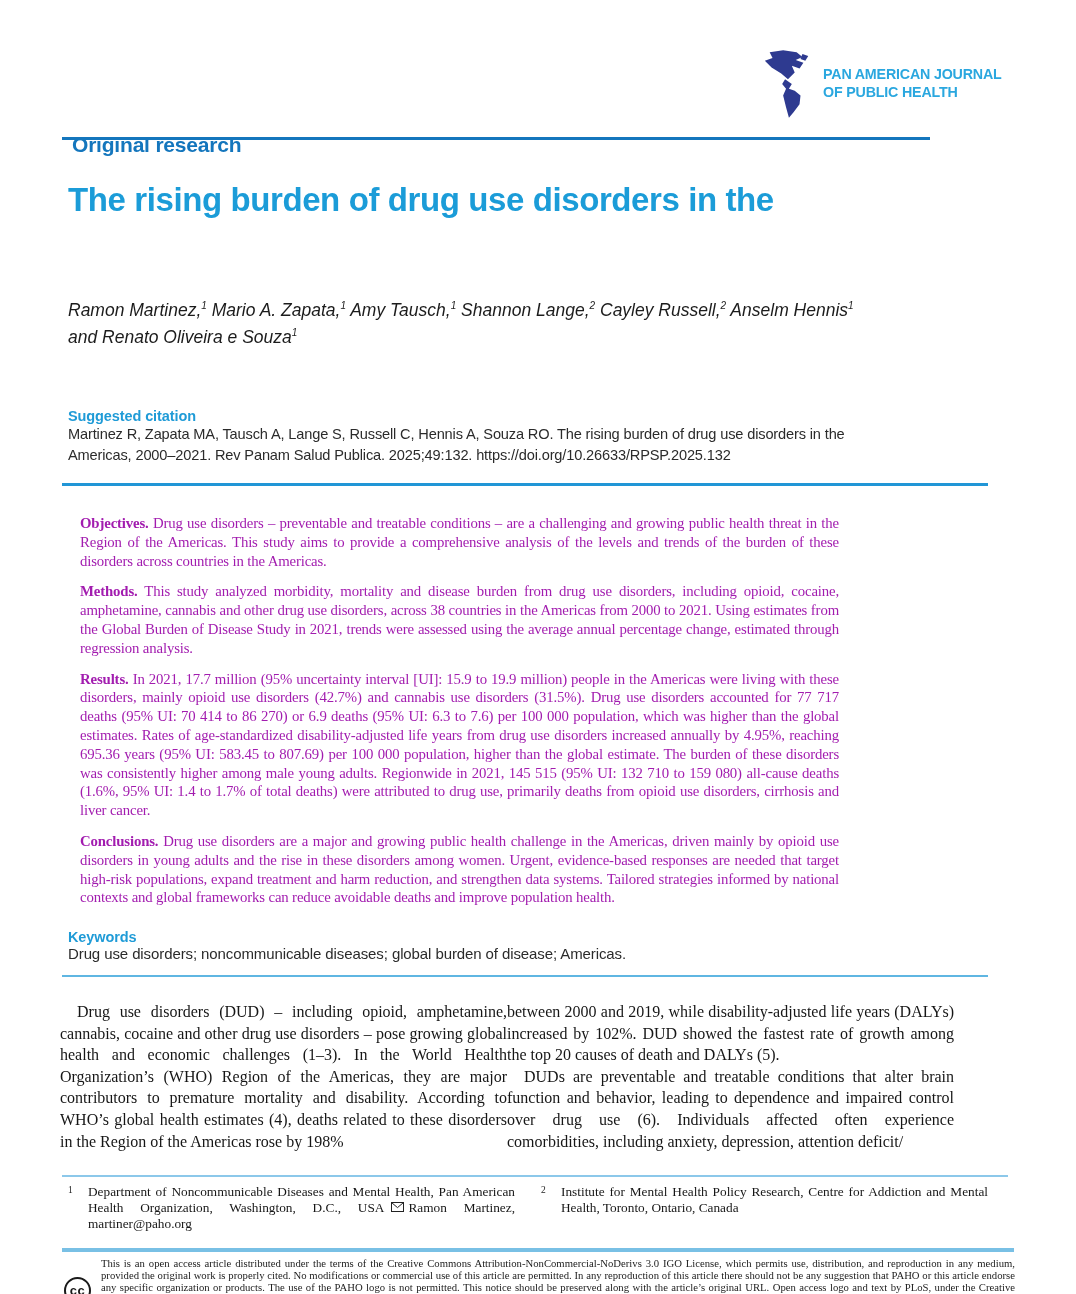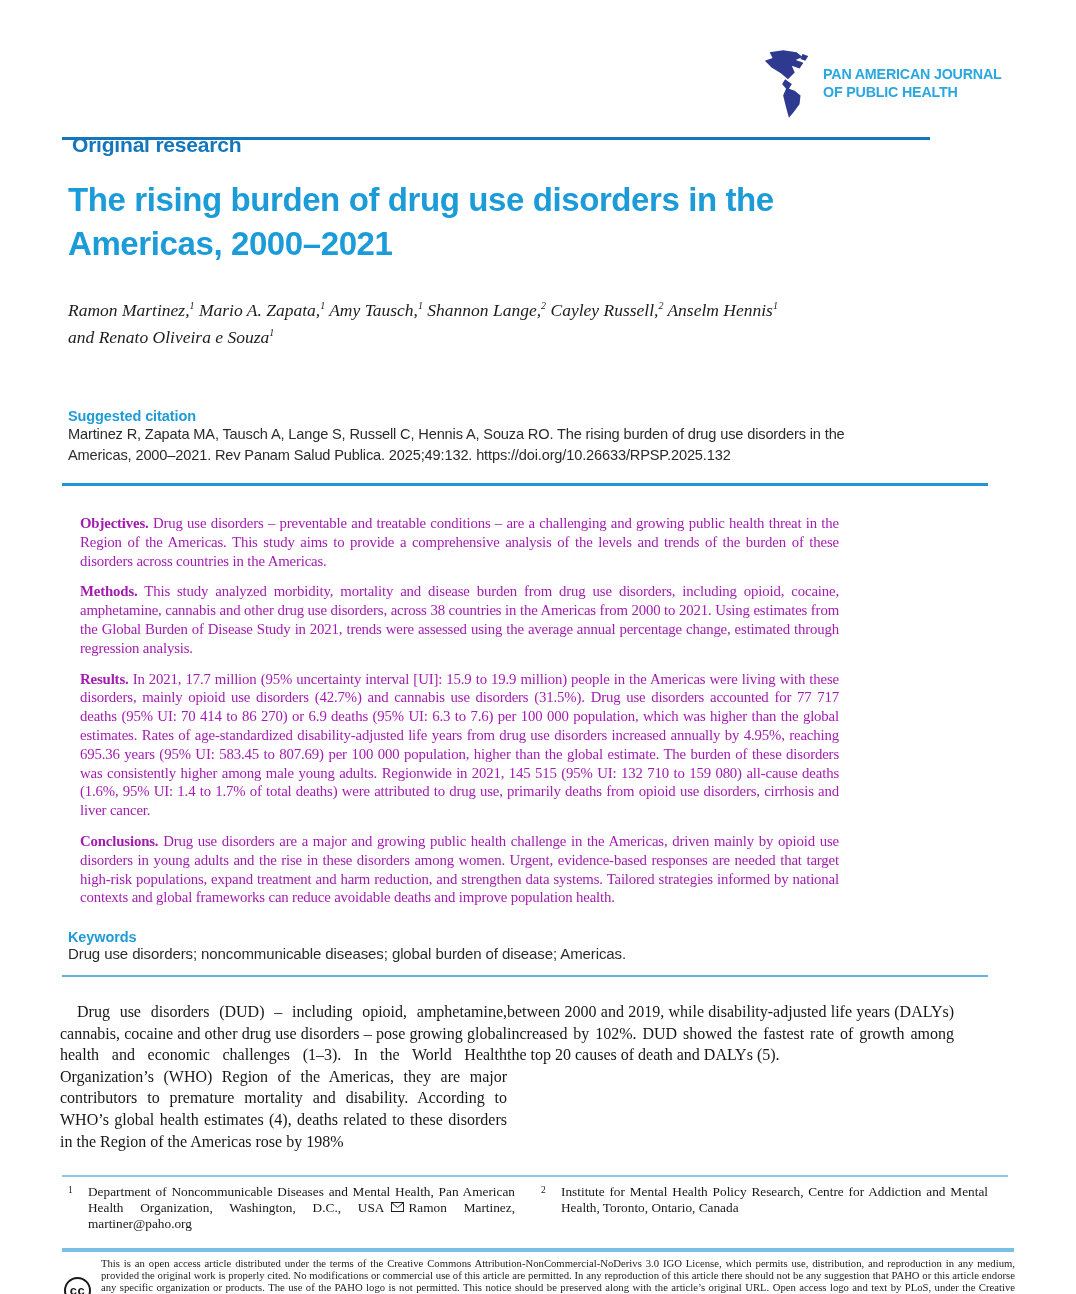--- a/index.html
+++ b/index.html
@@ -33,21 +33,21 @@
   .header-rule { position: absolute; left: 62px; top: 137px; width: 868px; height: 3px; background: #1476bd; }
 
   
   .title {
     position: absolute; left: 68px; top: 178px; width: 940px; margin: 0;
     font-size: 33px; line-height: 44px; font-weight: bold;
     color: #1b9cd8; letter-spacing: -0.4px;
   }
   .authors {
     position: absolute; left: 68px; top: 297px; width: 935px;
-    font-style: italic; font-size: 17.5px; line-height: 27px; color: #1c1c1c; font-family: Liberation Serif, serif;
+    font-style: italic; font-size: 17.5px; line-height: 27px; color: #1c1c1c;
   }
   .authors sup { font-size: 10px; line-height: 0; }
 
   
   .hang-row { position: absolute; left: 68px; width: 921px; display: flex; flex-direction: column; }
   .hang-label { width: 138px; flex: none; color: #1f9bd7; font-weight: bold; font-size: 14.5px; padding-top: 1px; letter-spacing: -0.1px; }
   .hang-body { width: 783px; }
 
   .citation-row { top: 407px; }
   .citation-text { font-size: 14.6px; line-height: 20.5px; letter-spacing: -0.15px; color: #2b2b2b; }
@@ -110,21 +110,21 @@
     </svg>
     <div class="logo-text">
       <div>PAN AMERICAN JOURNAL</div>
       <div>OF PUBLIC HEALTH</div>
     </div>
   </div>
 
   <div class="section-label">Original research</div>
   <div class="header-rule"></div>
 
-  <h1 class="title"><span>The rising burden of drug use disorders in the</span><br><span>Americas, 2000–2021</span></h1>
+  <h1 class="title"><span>The rising burden of drug use disorders in the</span><br></h1>
 
   <div class="authors"><span>Ramon Martinez,</span><sup>1</sup><span> Mario A. Zapata,</span><sup>1</sup><span> Amy Tausch,</span><sup>1</sup><span> Shannon Lange,</span><sup>2</sup><span> Cayley Russell,</span><sup>2</sup><span> Anselm Hennis</span><sup>1</sup><br><span>and Renato Oliveira e Souza</span><sup>1</sup></div>
 
   <div class="hang-row citation-row">
     <div class="hang-label">Suggested citation</div>
     <div class="hang-body citation-text">Martinez R, Zapata MA, Tausch A, Lange S, Russell C, Hennis A, Souza RO. The rising burden of drug use disorders in the Americas, 2000–2021. Rev Panam Salud Publica. 2025;49:132. https://doi.org/10.26633/RPSP.2025.132</div>
   </div>
 
   <div class="abstract-rule"></div>
   <div class="hang-row abstract-row">
@@ -141,20 +141,21 @@
     <div class="hang-body keywords-text">Drug use disorders; noncommunicable diseases; global burden of disease; Americas.</div>
   </div>
   <div class="keywords-rule"></div>
 
   <div class="columns">
     <div class="col">
       <p class="indent">Drug use disorders (DUD) – including opioid, amphetamine, cannabis, cocaine and other drug use disorders – pose growing global health and economic challenges (1–3). In the World Health Organization’s (WHO) Region of the Americas, they are major contributors to premature mortality and disability. According to WHO’s global health estimates (4), deaths related to these disorders in the Region of the Americas rose by 198%</p>
     </div>
     <div class="col">
       <p>between 2000 and 2019, while disability-adjusted life years (DALYs) increased by 102%. DUD showed the fastest rate of growth among the top 20 causes of death and DALYs (5).</p>
+      <p class="indent">DUDs are preventable and treatable conditions that alter brain function and behavior, leading to dependence and impaired control over drug use (6). Individuals affected often experience comorbidities, including anxiety, depression, attention deficit/</p>
     </div>
   </div>
 
   <div class="footnote-rule"></div>
   <div class="footnotes">
     <div class="fn">
       <span class="fn-marker">1</span>
       <div class="fn-text"><span>Department of Noncommunicable Diseases and Mental Health, Pan American Health Organization, Washington, D.C., USA</span><span class="mail-icon"><svg width="13" height="10" viewBox="0 0 13 10" aria-hidden="true">
               <rect x="0.5" y="0.5" width="12" height="9" fill="none" stroke="#222" stroke-width="1"></rect>
               <path d="M0.5,0.5 L6.5,5.6 L12.5,0.5" fill="none" stroke="#222" stroke-width="1"></path>

